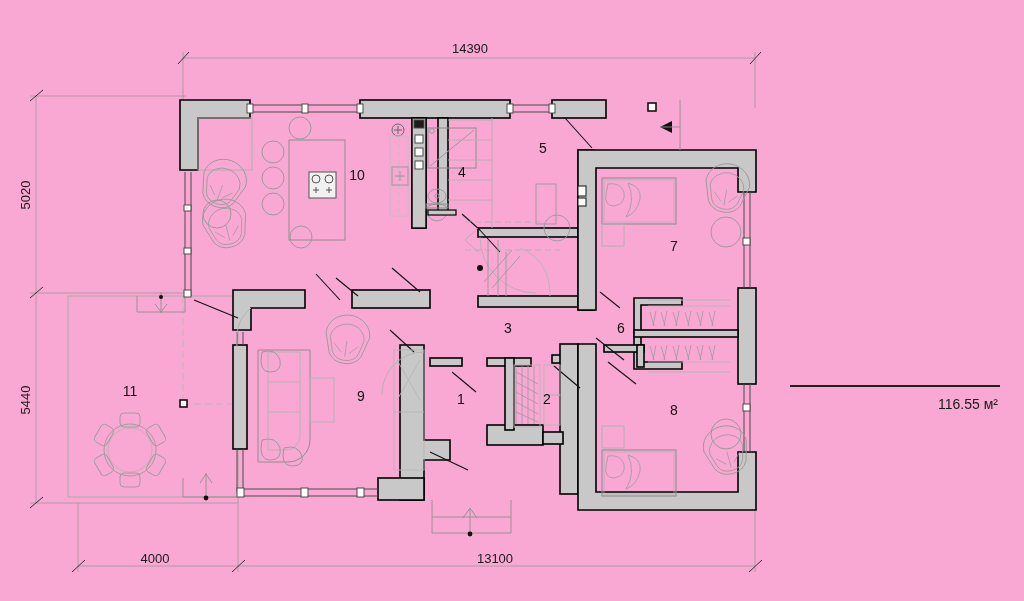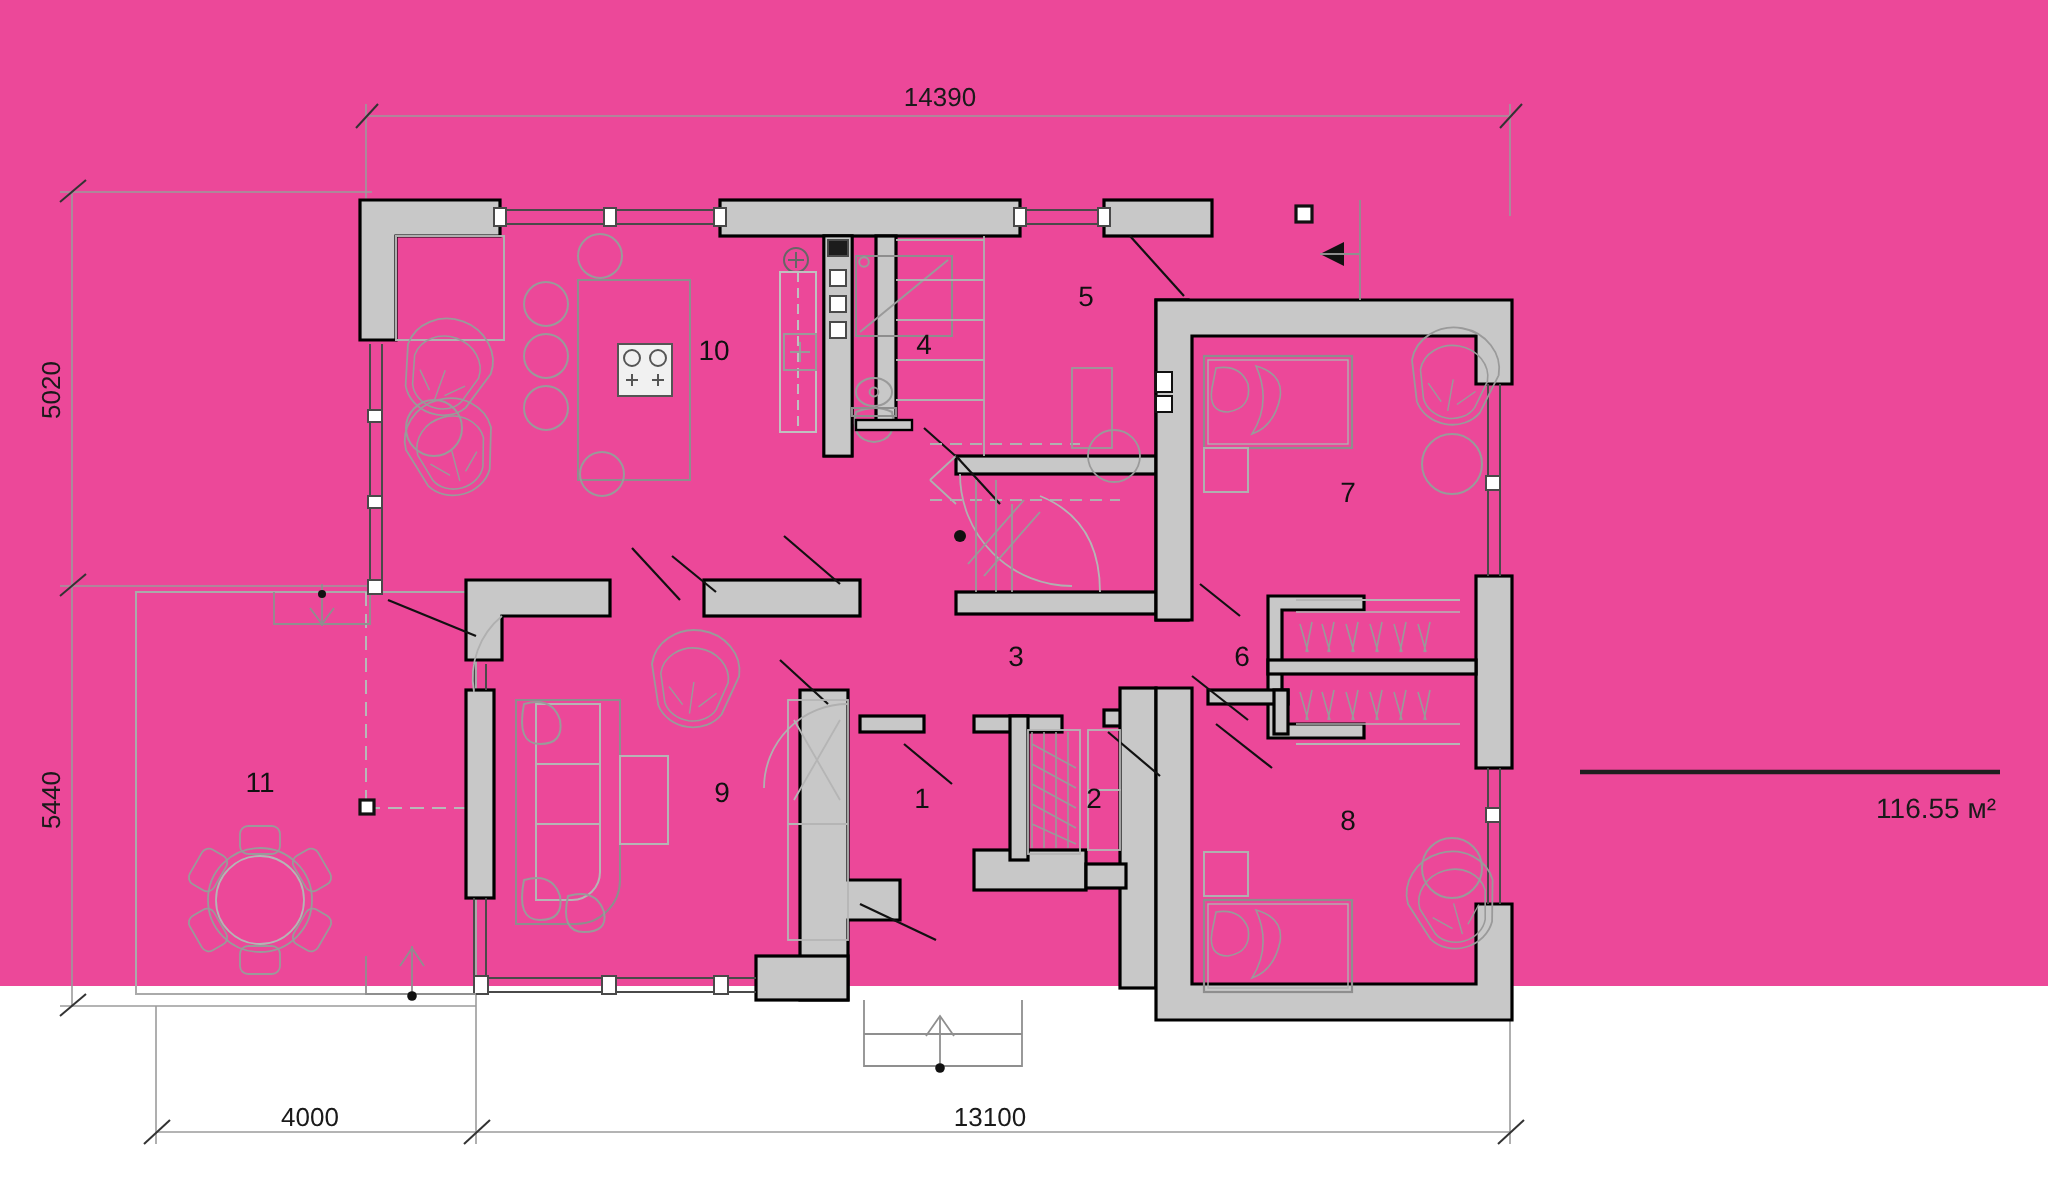--- a/index.html
+++ b/index.html
@@ -1,18 +1,18 @@
 <!DOCTYPE html>
 <html><head>
 <meta charset="utf-8">
 <style>
   html,body{margin:0;padding:0;background:#ffffff;}
   body{width:1024px;height:601px;overflow:hidden;
        font-family:"Liberation Sans", sans-serif;color:#1a1a1a;}
-  #stage{position:relative;width:1024px;height:493px;background:#ec4899;}
+  #stage{position:relative;width:1024px;height:601px;background:#f9a8d4;}
   svg#plan{position:absolute;left:0;top:0;width:1024px;height:601px;display:block;}
   .dimtext{font-family:"Liberation Sans",sans-serif;font-size:13px;fill:#1a1a1a;}
   .roomnum{font-family:"Liberation Sans",sans-serif;font-size:14px;fill:#111;}
   .areatext{font-family:"Liberation Sans",sans-serif;font-size:14px;fill:#1a1a1a;}
 </style>
 </head>
 <body>
 
 <div id="stage">
 <svg id="plan" viewBox="0 0 1024 601">

